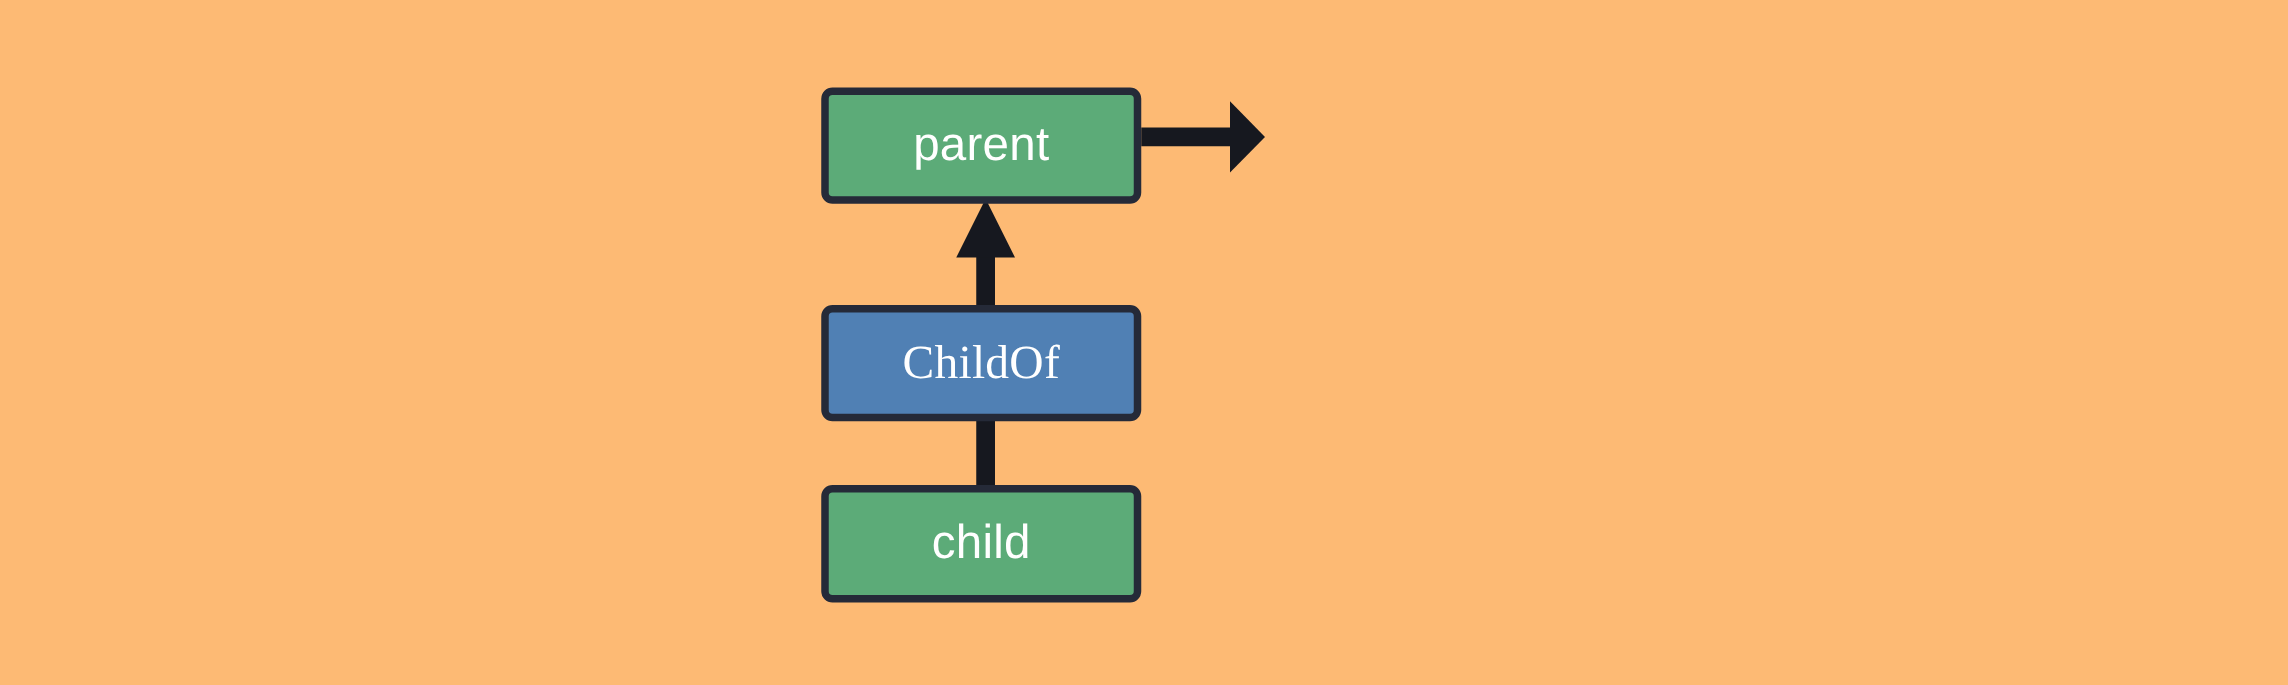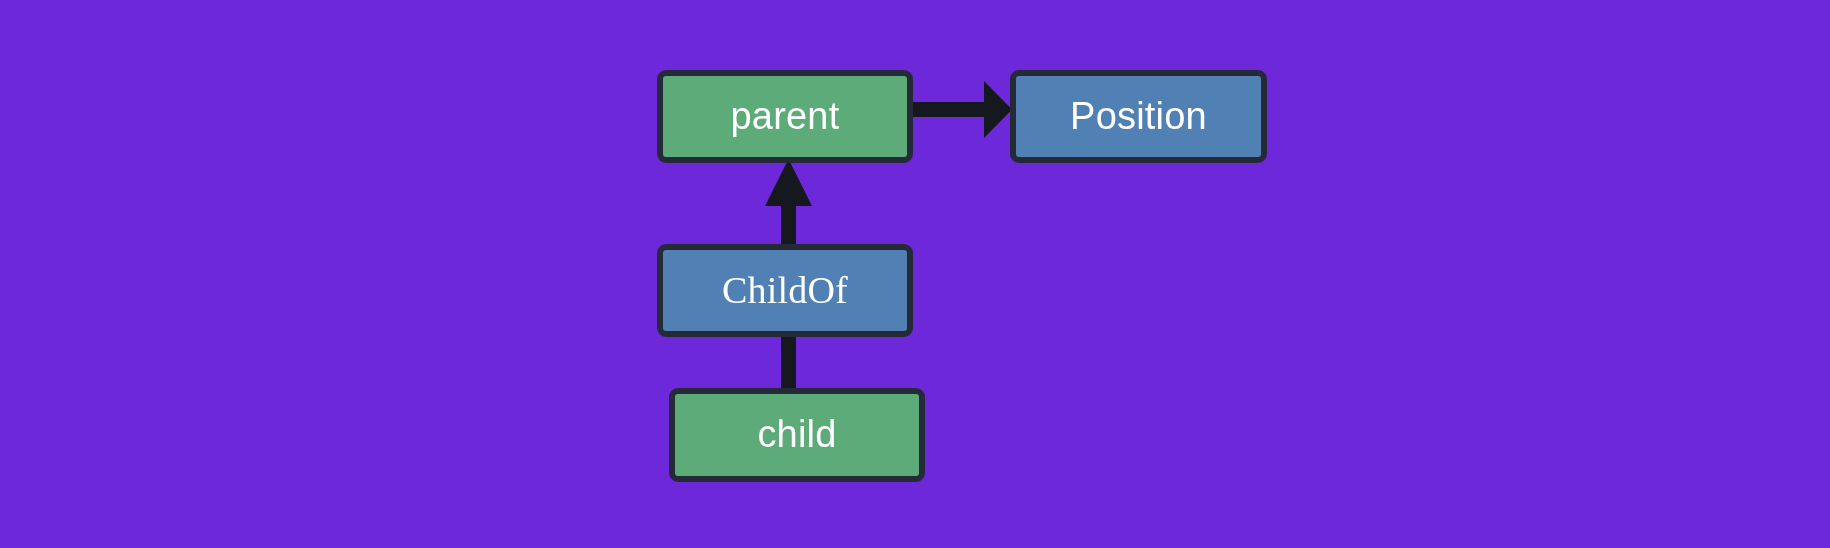--- a/index.html
+++ b/index.html
@@ -7,21 +7,21 @@
     padding: 0;
     background: #ffffff;
   }
   body {
     font-family: "Liberation Sans", sans-serif;
   }
   #canvas {
     position: relative;
     width: 1830px;
     height: 548px;
-    background: #6d28d9;
+    background: #fdba74;
     overflow: hidden;
   }
   .node {
     position: absolute;
     box-sizing: border-box;
     display: flex;
     align-items: center;
     justify-content: center;
     border: 6px solid #252a38;
     border-radius: 9px;
@@ -71,25 +71,22 @@
 
     <g>
       <rect x="781" y="333" width="15" height="58" fill="#16181f"></rect>
     </g>
   </svg>
 
   <div class="node node-entity" style="left:657px; top:70px; width:256px; height:93px;">
     <span class="node-label">parent</span>
   </div>
 
-  <div class="node node-component" style="left:1010px; top:70px; width:257px; height:93px;">
-    <span class="node-label">Position</span>
-  </div>
 
   <div class="node node-component" style="left:657px; top:244px; width:256px; height:93px;font-family:Liberation Serif, serif;">
     <span class="node-label">ChildOf</span>
   </div>
 
-  <div class="node node-entity" style="left:657px; top:388px; width:256px; height:94px;margin-left:12px;">
+  <div class="node node-entity" style="left:657px; top:388px; width:256px; height:94px;">
     <span class="node-label">child</span>
   </div>
 
 </div>
 
 </body></html>

